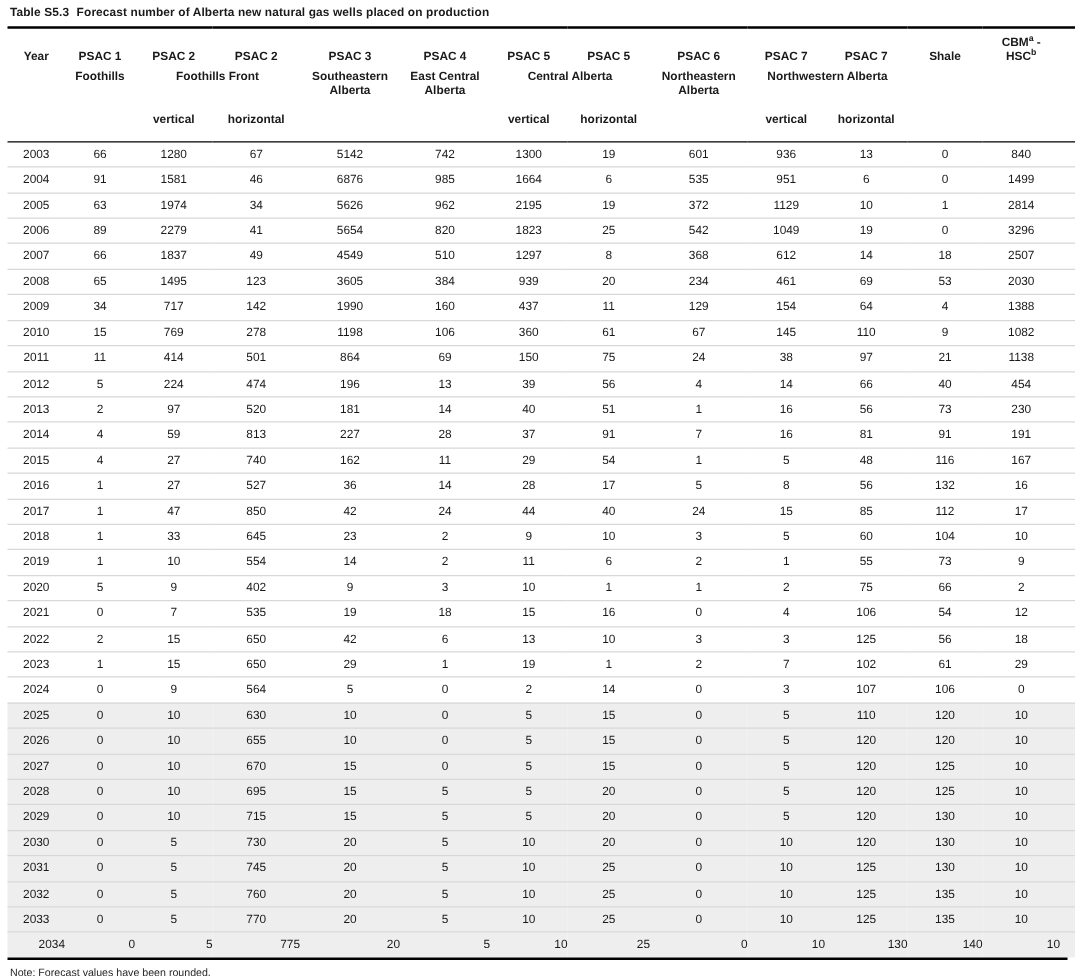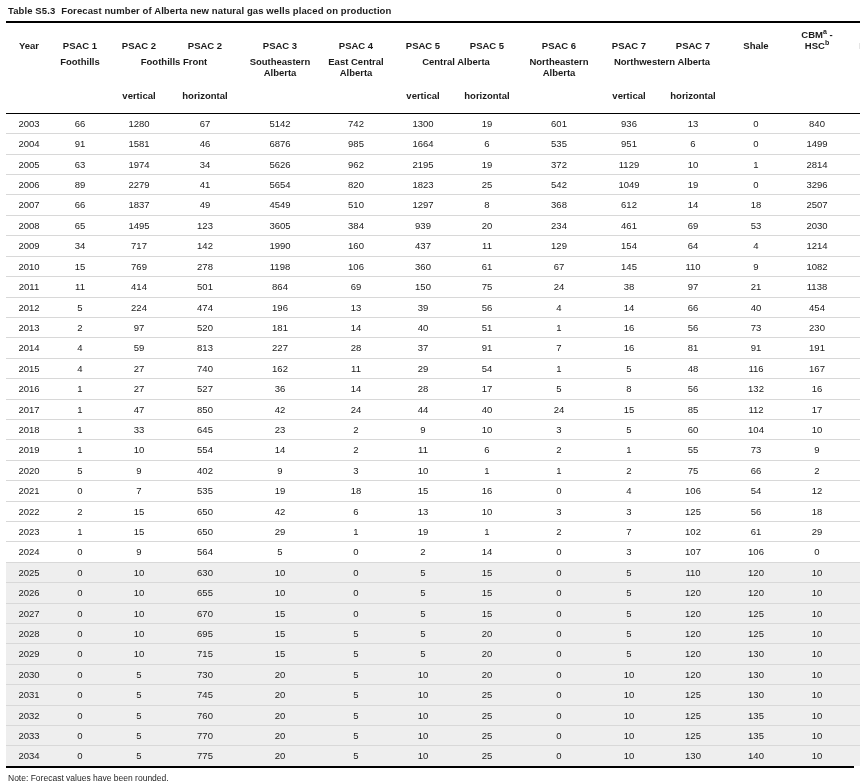--- a/index.html
+++ b/index.html
@@ -67,20 +67,21 @@
     padding: 0;
     border-bottom: 1px solid #d8d8d8;
     line-height: 19.4px;
     font-weight: normal;
   }
   tbody tr.shaded td {
     background: #eeeeee;
   }
   tbody tr:last-child td {
     border-bottom: none;
+    text-align: right;
   }
 
   .col-year  { width: 46px; }
   .col-p1    { width: 56px; }
   .col-p2v   { width: 62px; }
   .col-p2h   { width: 70px; }
   .col-p3    { width: 80px; }
   .col-p4    { width: 72px; }
   .col-p5v   { width: 62px; }
   .col-p5h   { width: 66px; }
@@ -276,21 +277,21 @@
           <td>717</td>
           <td>142</td>
           <td>1990</td>
           <td>160</td>
           <td>437</td>
           <td>11</td>
           <td>129</td>
           <td>154</td>
           <td>64</td>
           <td>4</td>
-          <td>1214</td>
+          <td>1388</td>
           <td>177</td>
         </tr>
         <tr>
           <td>2010</td>
           <td>15</td>
           <td>769</td>
           <td>278</td>
           <td>1198</td>
           <td>106</td>
           <td>360</td>

